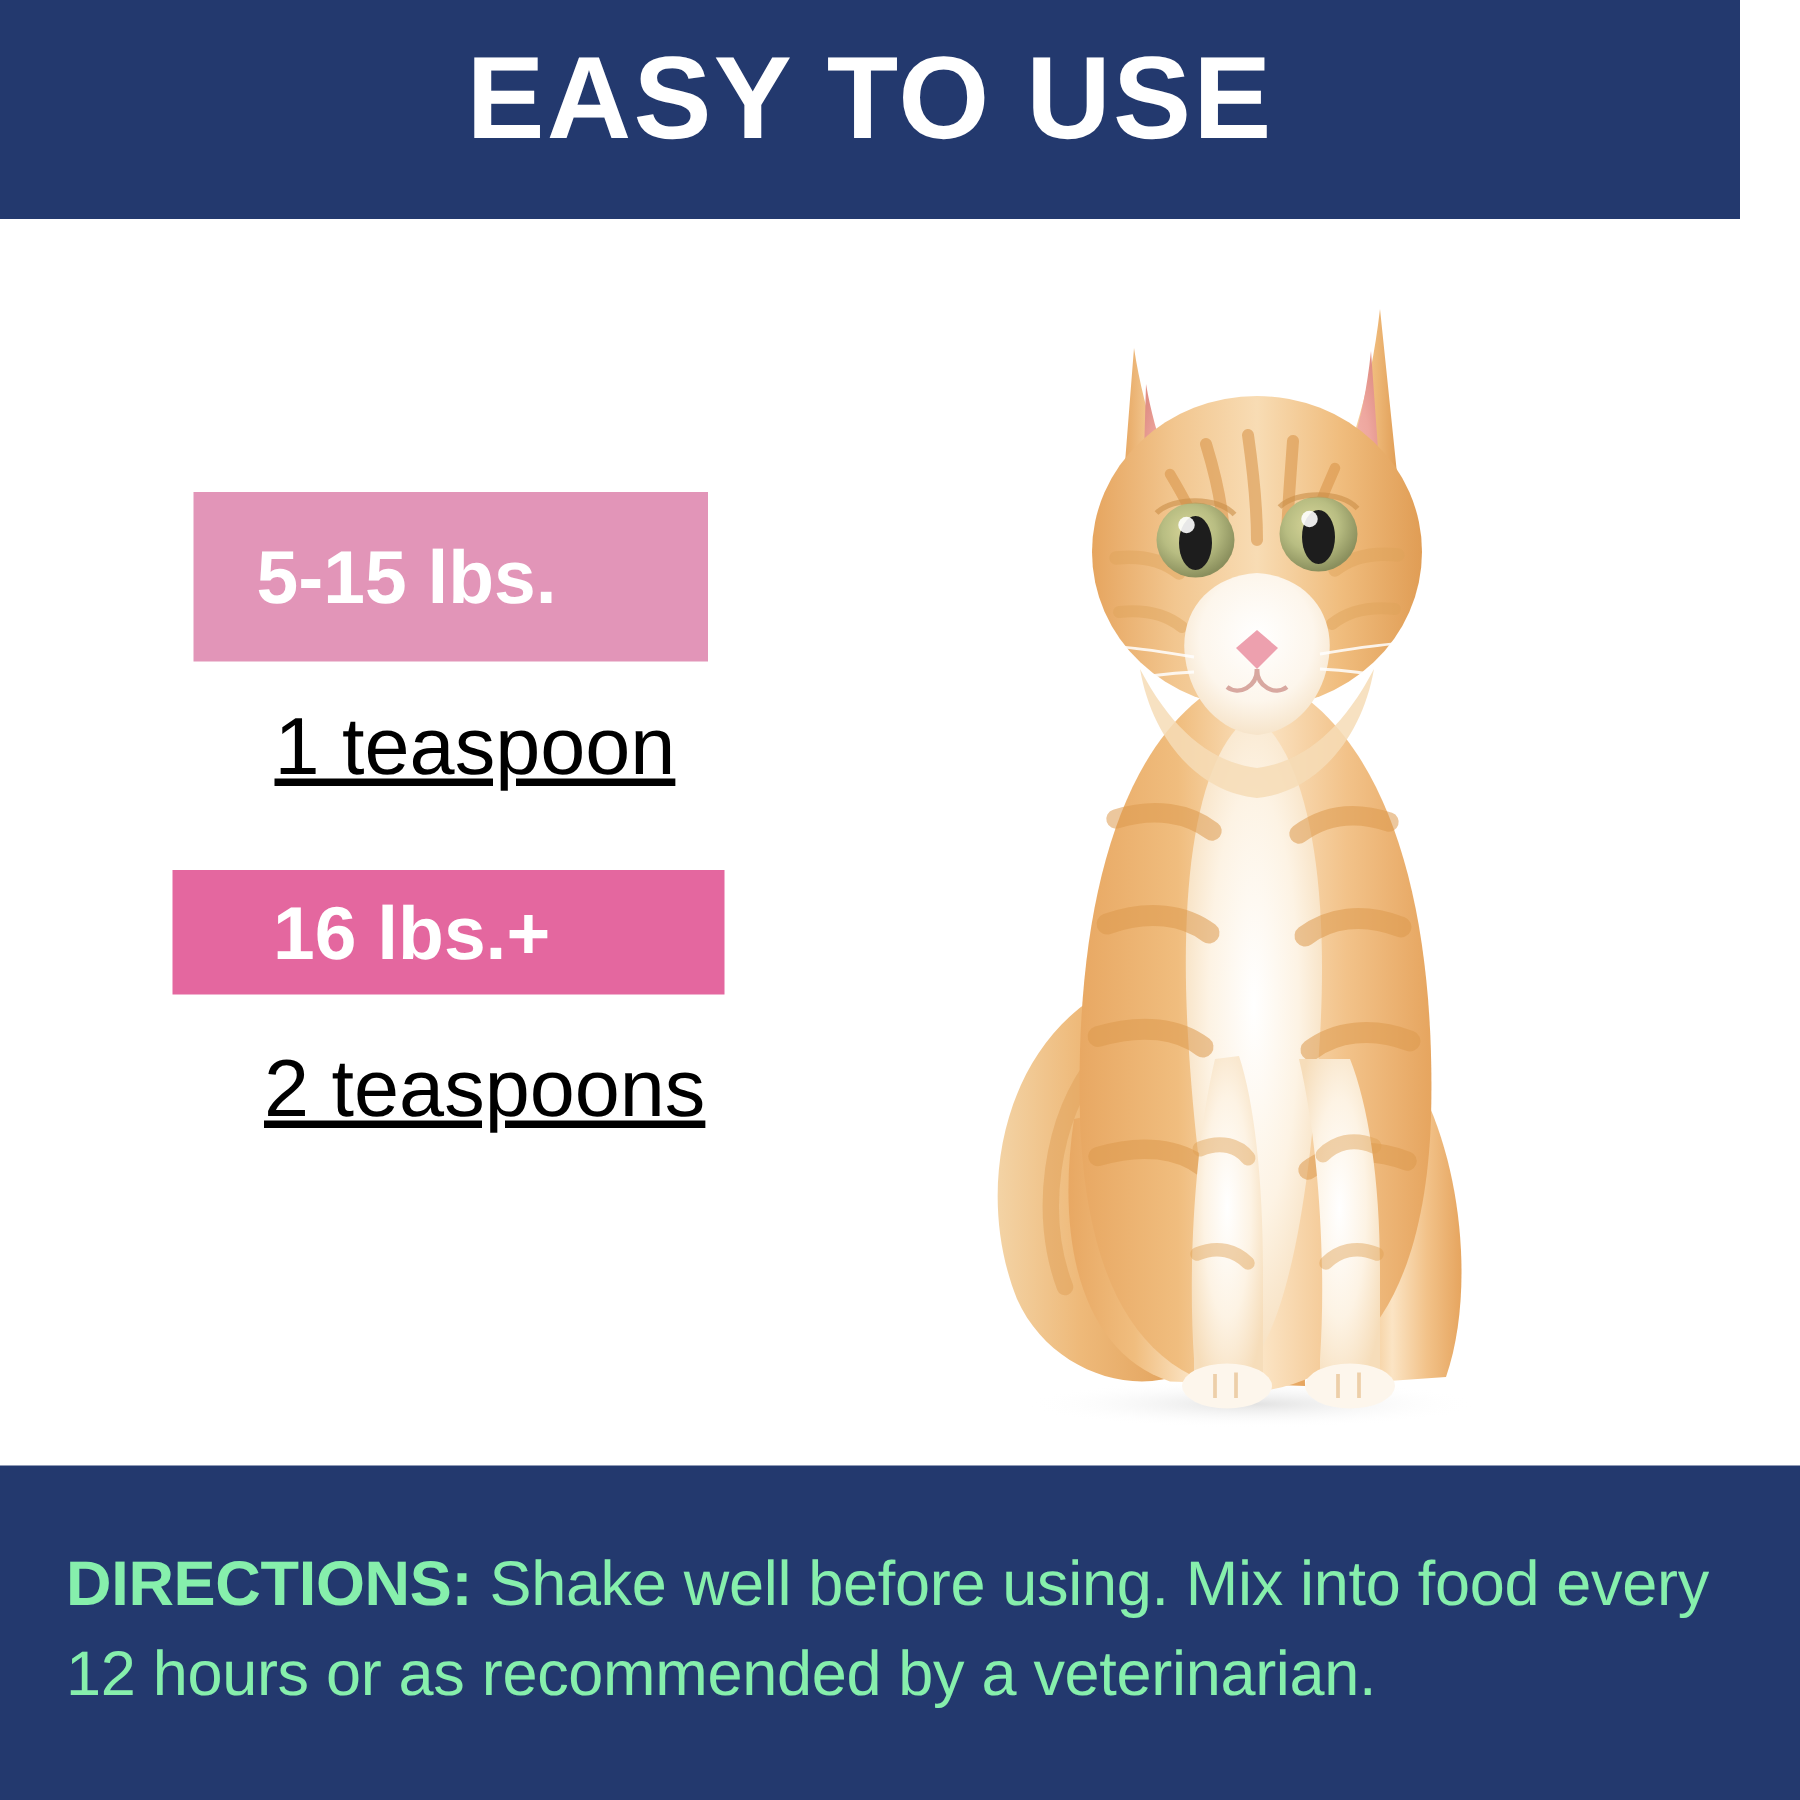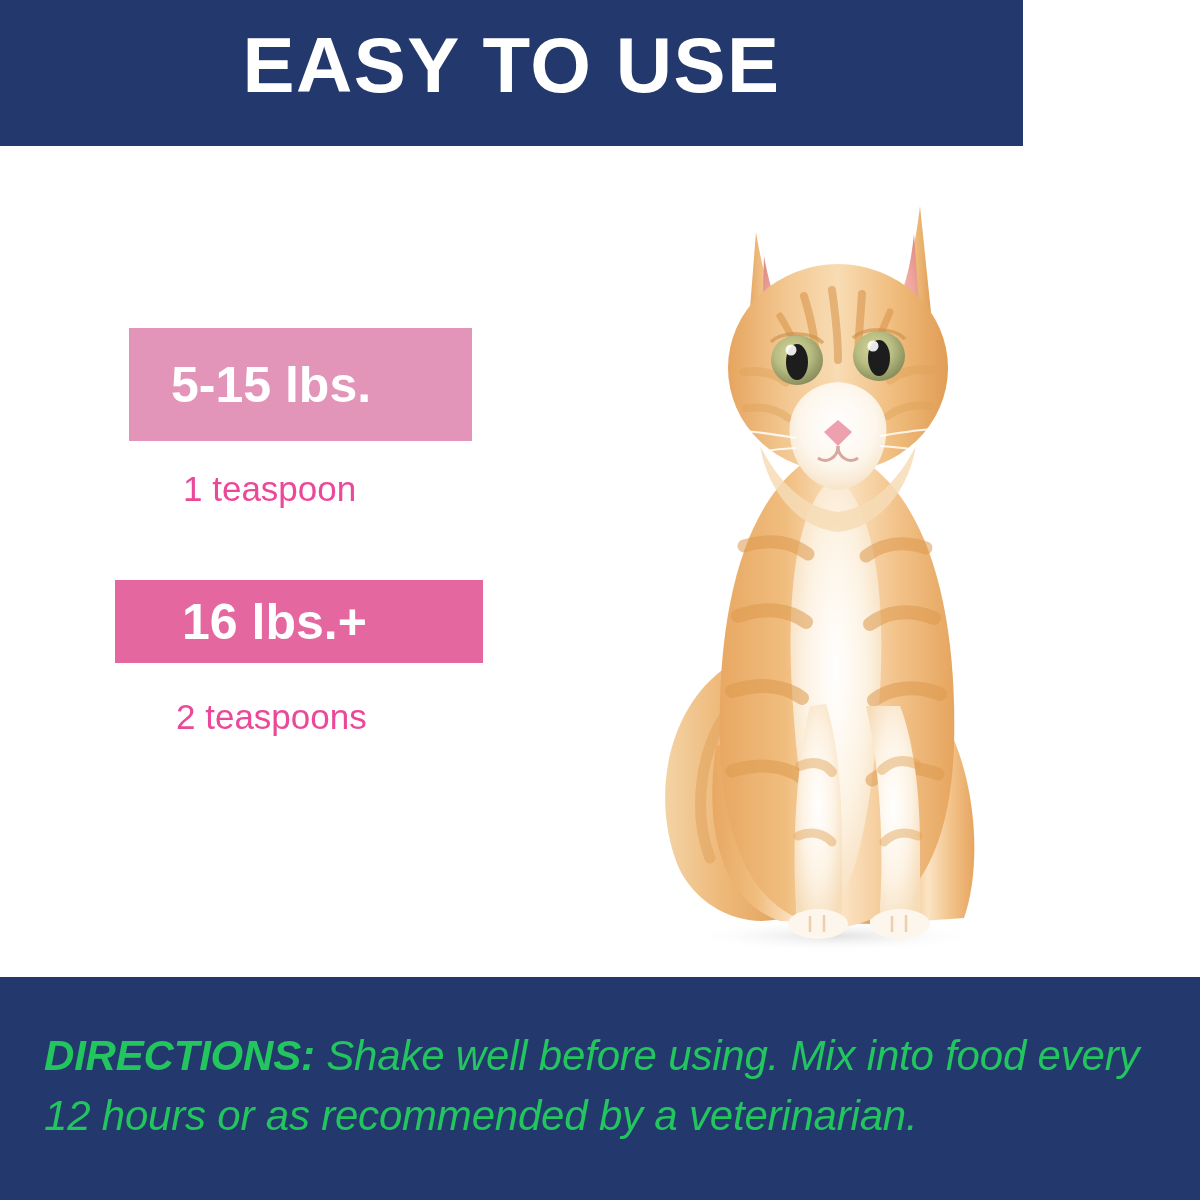--- a/index.html
+++ b/index.html
@@ -20,21 +20,21 @@
     height: 1200px;
     background: #ffffff;
     overflow: hidden;
   }
 
   
   .top-band {
     position: absolute;
     left: 0;
     top: 0;
-    width: 1023px;
+    width: 1160px;
     height: 146px;
     background: #23396e;
     display: flex;
     align-items: center;
     justify-content: center;
     box-sizing: border-box;
     padding-bottom: 17px;
   }
   .top-title {
     color: #ffffff;
@@ -94,26 +94,27 @@
     top: 434px;
     width: 368px;
     height: 83px;
     background: #e4679f;
     padding-left: 67px;
     font-size: 50px;
   }
 
   .dose-caption {
     position: absolute;
-    color: #ec4899;
+    color: #000000;
     font-family: "Liberation Sans", sans-serif;
     font-weight: normal;
-    font-size: 35px;
+    font-size: 54px;
     line-height: 1;
     white-space: nowrap;
+    text-decoration: underline;
   }
   .caption-1 { left: 183px; top: 325px; }
   .caption-2 { left: 176px; top: 553px; }
 
   
   .cat-wrap {
     position: absolute;
     left: 620px;
     top: 0px;
     width: 430px;
@@ -128,28 +129,27 @@
     top: 977px;
     width: 1200px;
     height: 223px;
     background: #23396e;
     box-sizing: border-box;
     padding: 0 44px;
     display: flex;
     align-items: center;
   }
   .directions-text {
-    color: #22c55e;
+    color: #86efac;
     font-family: "Liberation Sans", sans-serif;
     font-size: 42px;
     font-weight: normal;
     line-height: 1.42;
     letter-spacing: -0.2px;
     margin-top: -6px;
-    font-style: italic;
   }
   .directions-label {
     font-weight: bold;
   }
 </style>
 </head>
 <body>
 
 <div class="page">
 

